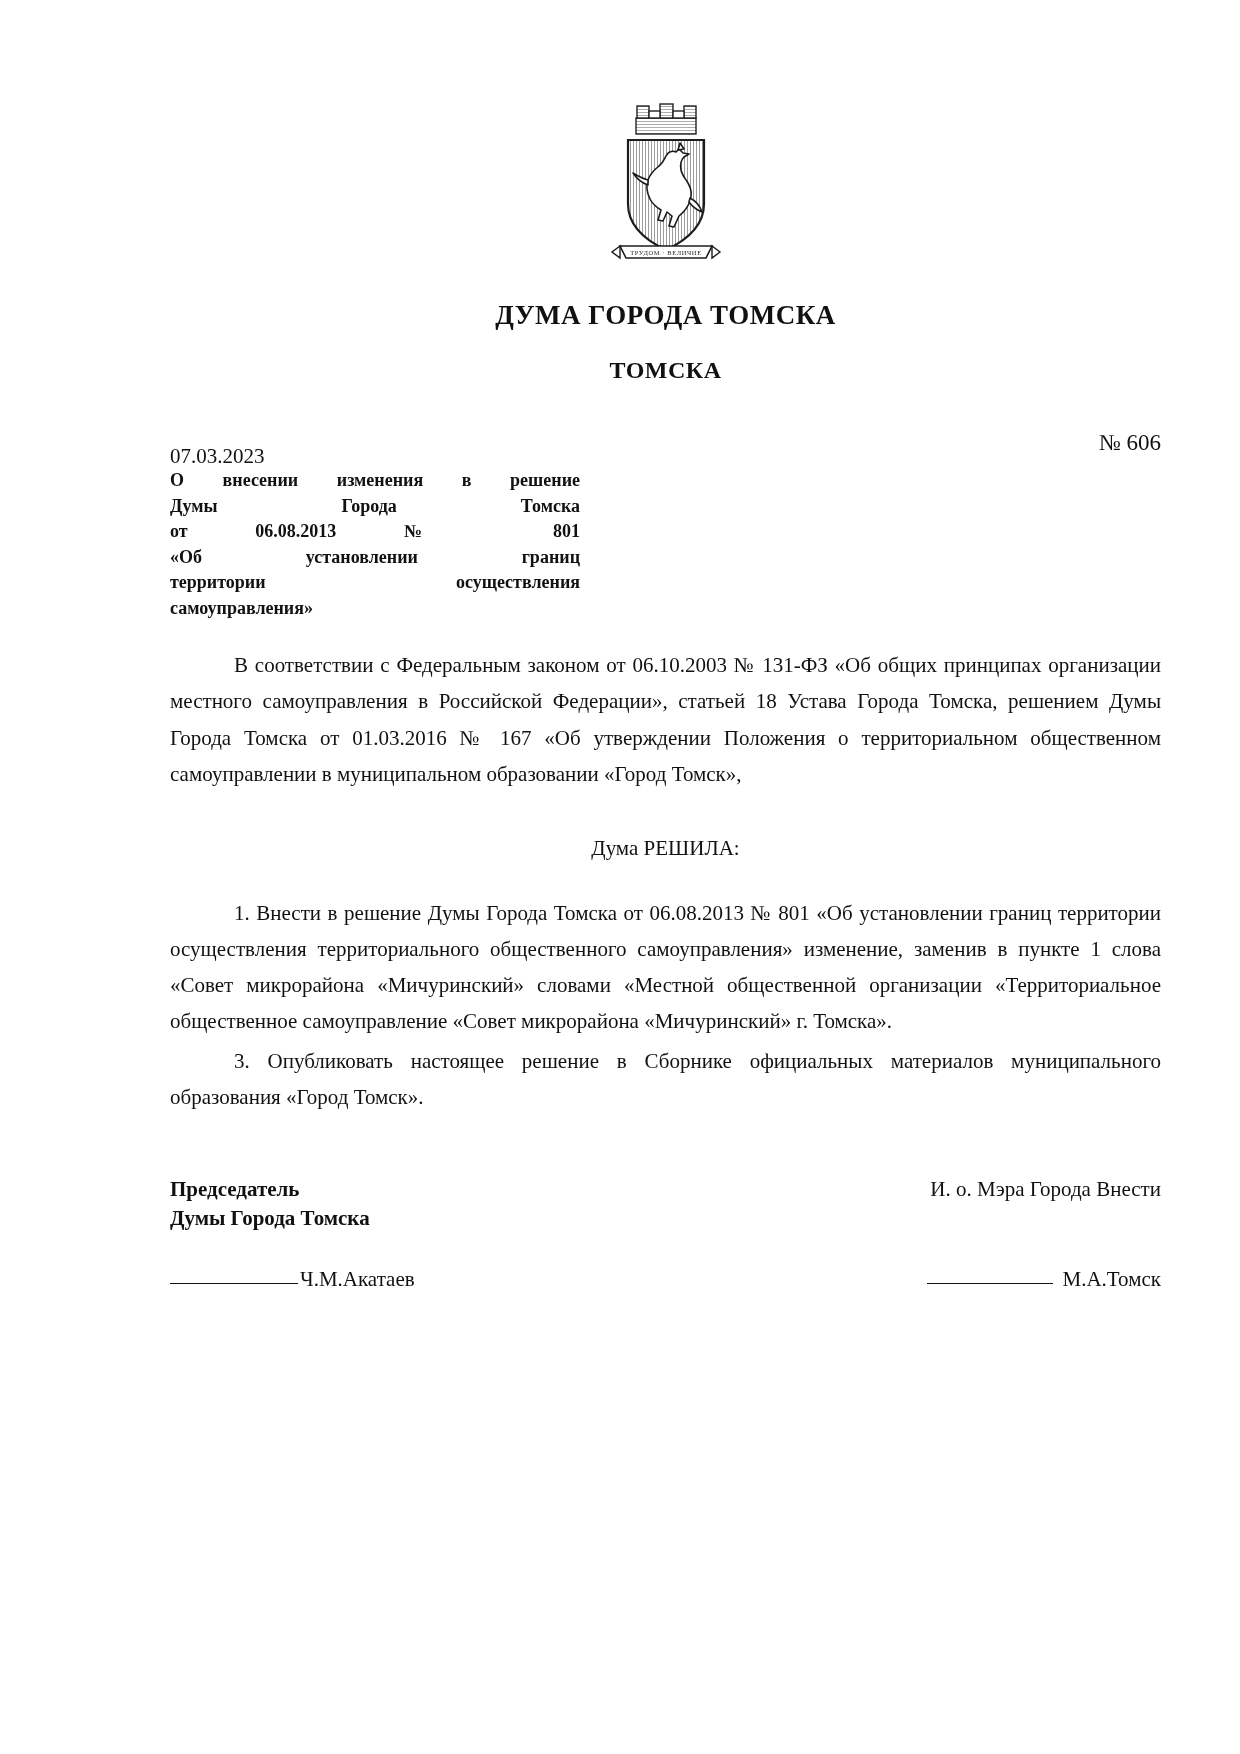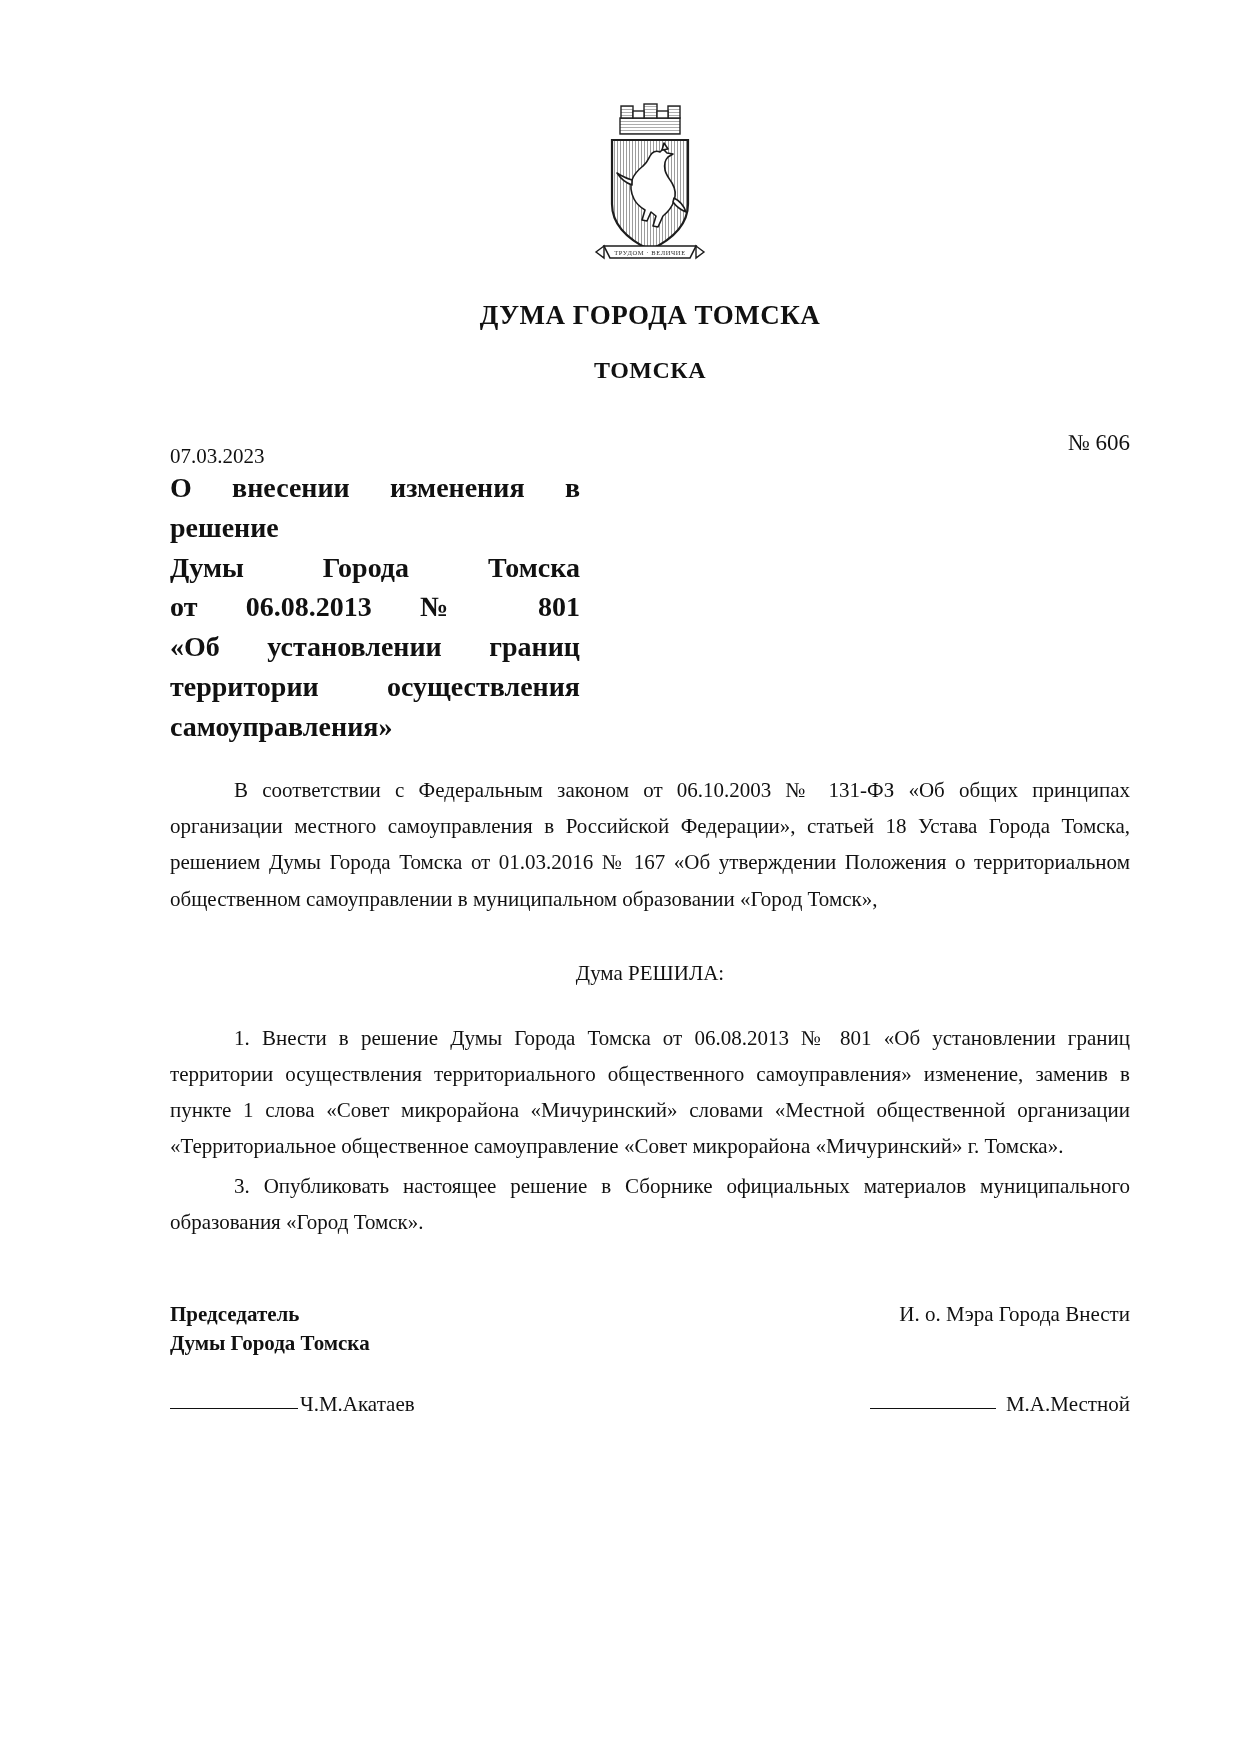--- a/index.html
+++ b/index.html
@@ -13,21 +13,21 @@
     font-family: "Liberation Serif", serif;
     color: #111111;
     position: relative;
     overflow: hidden;
   }
   .page {
     position: relative;
     width: 1240px;
     height: 1754px;
     box-sizing: border-box;
-    padding: 0 110px 0 170px;
+    padding: 0 79px 0 170px;
   }
 
   
   .emblem-wrap {
     display: flex;
     justify-content: center;
     padding-top: 100px;
   }
   .emblem {
     width: 120px;
@@ -68,21 +68,21 @@
     position: absolute;
     right: 0;
     top: 0;
     font-size: 23px;
   }
 
   
   .subject {
     width: 410px;
     font-weight: bold;
-    font-size: 28px;
+    font-size: 18px;
     line-height: 1.42;
     text-align: justify;
     text-align-last: justify;
     margin-top: 4px;
   }
   .subject .last-line {
     text-align: left;
     text-align-last: left;
   }
 
@@ -234,17 +234,17 @@
     <div class="sign-left">
       <div>Председатель</div>
       <div>Думы Города Томска</div>
     </div>
     <div class="sign-right">И. о. Мэра Города Внести</div>
 
     <div class="sign-name-left">
       <span class="rule rule-left"></span><span>Ч.М.Акатаев</span>
     </div>
     <div class="sign-name-right">
-      <span class="rule rule-right"></span><span>М.А.Местной</span>
+      <span class="rule rule-right"></span><span>М.А.Томск</span>
     </div>
   </div>
 
 </div>
 
 </body></html>

